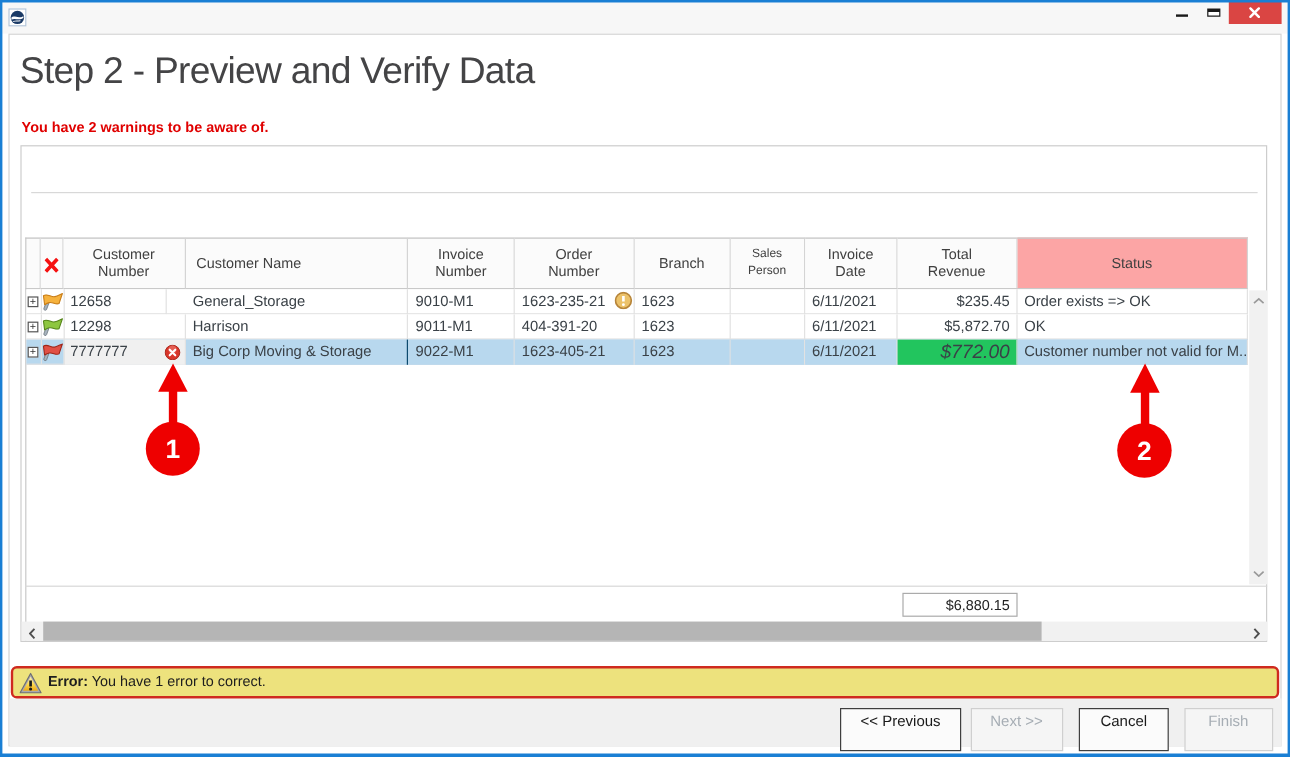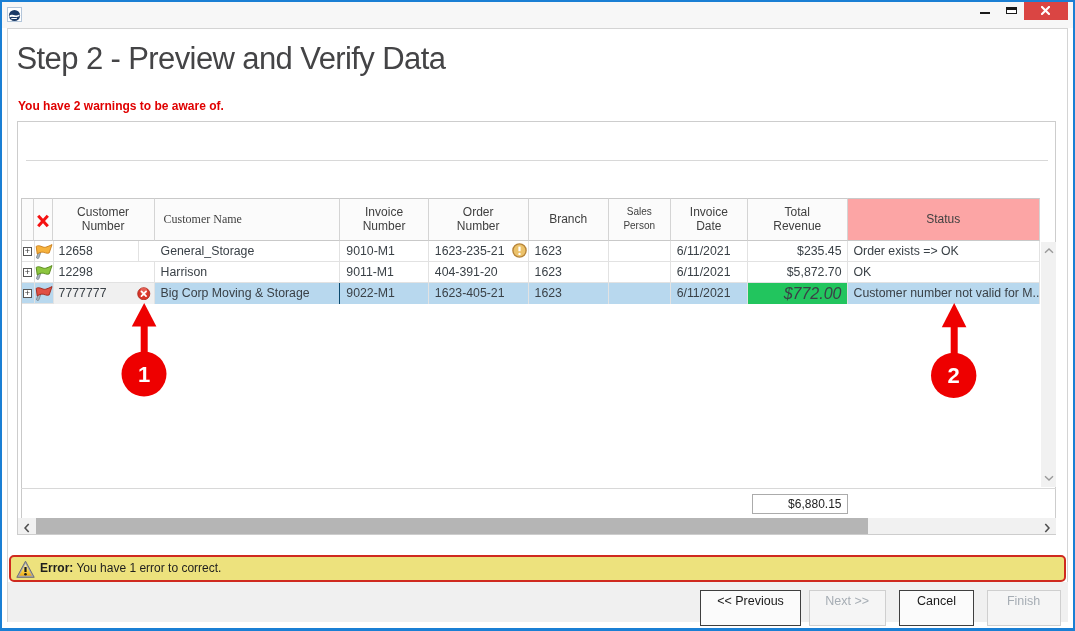--- a/index.html
+++ b/index.html
@@ -43,21 +43,21 @@
   <div id="ghead" class="abs" style="left:21.4px;top:198px;width:1018.6px;height:42.5px;background:#fbfbfb;border-top:1px solid #c9c9c9;border-bottom:1px solid #c9c9c9;"></div>
 
   <div id="grows">
       <div class="abs hcell" style="left:21.4px;top:198px;width:12.6px;height:42.5px;display:flex;align-items:center;justify-content:center;text-align:center;border-right:1px solid #d4d4d4;border-top:1px solid #c9c9c9;border-bottom:1px solid #c9c9c9;background:#fbfbfb;font-size:12px;color:#404040;line-height:14px;"></div>
       <div class="abs hcell" style="left:34px;top:198px;width:18.6px;height:42.5px;display:flex;align-items:center;justify-content:center;text-align:center;border-right:1px solid #d4d4d4;border-top:1px solid #c9c9c9;border-bottom:1px solid #c9c9c9;background:#fbfbfb;font-size:12px;color:#404040;line-height:14px;">
         <svg style="margin-top:4px" width="12" height="14" viewBox="0 0 12 14">
           <path d="M1.2,1.8 L10.8,12.2 M10.8,1.8 L1.2,12.2" stroke="#f51111" stroke-width="3" stroke-linecap="butt"></path>
         </svg>
       </div>
       <div class="abs hcell" style="left:52.6px;top:198px;width:102px;height:42.5px;display:flex;align-items:center;justify-content:center;text-align:center;border-right:1px solid #d4d4d4;border-top:1px solid #c9c9c9;border-bottom:1px solid #c9c9c9;background:#fbfbfb;font-size:12px;color:#404040;line-height:14px;">Customer<br>Number</div>
-      <div class="abs hcell" style="left:154.6px;top:198px;width:185.7px;height:42.5px;display:flex;align-items:center;justify-content:flex-start;padding-left:9px;text-align:left;border-right:1px solid #d4d4d4;border-top:1px solid #c9c9c9;border-bottom:1px solid #c9c9c9;background:#fbfbfb;font-size:12px;color:#404040;line-height:14px;font-family:Liberation Serif, serif;">Customer Name</div>
+      <div class="abs hcell" style="left:154.6px;top:198px;width:185.7px;height:42.5px;display:flex;align-items:center;justify-content:flex-start;padding-left:9px;text-align:left;border-right:1px solid #d4d4d4;border-top:1px solid #c9c9c9;border-bottom:1px solid #c9c9c9;background:#fbfbfb;font-size:12px;color:#404040;line-height:14px;">Customer Name</div>
       <div class="abs hcell" style="left:340.3px;top:198px;width:88.5px;height:42.5px;display:flex;align-items:center;justify-content:center;text-align:center;border-right:1px solid #d4d4d4;border-top:1px solid #c9c9c9;border-bottom:1px solid #c9c9c9;background:#fbfbfb;font-size:12px;color:#404040;line-height:14px;">Invoice<br>Number</div>
       <div class="abs hcell" style="left:428.8px;top:198px;width:99.8px;height:42.5px;display:flex;align-items:center;justify-content:center;text-align:center;border-right:1px solid #d4d4d4;border-top:1px solid #c9c9c9;border-bottom:1px solid #c9c9c9;background:#fbfbfb;font-size:12px;color:#404040;line-height:14px;">Order<br>Number</div>
       <div class="abs hcell" style="left:528.6px;top:198px;width:80.2px;height:42.5px;display:flex;align-items:center;justify-content:center;text-align:center;border-right:1px solid #d4d4d4;border-top:1px solid #c9c9c9;border-bottom:1px solid #c9c9c9;background:#fbfbfb;font-size:12px;color:#404040;line-height:14px;">Branch</div>
       <div class="abs hcell" style="left:608.8px;top:198px;width:61.9px;height:42.5px;display:flex;align-items:center;justify-content:center;text-align:center;border-right:1px solid #d4d4d4;border-top:1px solid #c9c9c9;border-bottom:1px solid #c9c9c9;background:#fbfbfb;font-size:10px;color:#404040;line-height:14px;">Sales<br>Person</div>
       <div class="abs hcell" style="left:670.7px;top:198px;width:77.3px;height:42.5px;display:flex;align-items:center;justify-content:center;text-align:center;border-right:1px solid #d4d4d4;border-top:1px solid #c9c9c9;border-bottom:1px solid #c9c9c9;background:#fbfbfb;font-size:12px;color:#404040;line-height:14px;">Invoice<br>Date</div>
       <div class="abs hcell" style="left:748px;top:198px;width:99.5px;height:42.5px;display:flex;align-items:center;justify-content:center;text-align:center;border-right:1px solid #d4d4d4;border-top:1px solid #c9c9c9;border-bottom:1px solid #c9c9c9;background:#fbfbfb;font-size:12px;color:#404040;line-height:14px;">Total<br>Revenue</div>
       <div class="abs hcell" style="left:847.5px;top:198px;width:192.5px;height:42.5px;display:flex;align-items:center;justify-content:center;text-align:center;border-right:1px solid #d4d4d4;border-top:1px solid #c9c9c9;border-bottom:1px solid #c9c9c9;background:#fca5a5;font-size:12px;color:#404040;line-height:14px;">Status</div>
       <div class="abs" style="left:21.4px;top:198px;width:1px;height:336px;background:#c9c9c9;"></div>
       <div class="abs" style="left:22.4px;top:240.5px;width:1017.6px;height:21px;background:#fff;border-bottom:1px solid #e2e2e2;"></div>
       <div class="abs" style="left:23px;top:246.5px;width:9px;height:9px;border:1px solid #565656;background:#fff;"></div>

